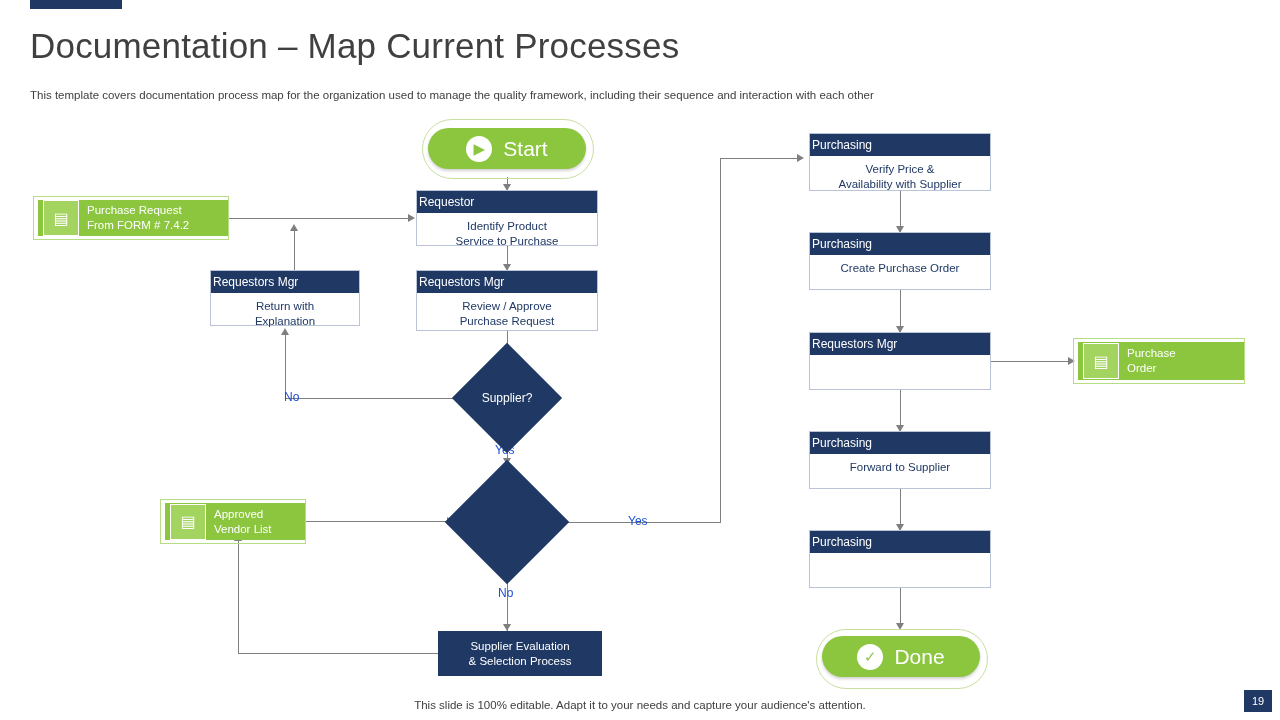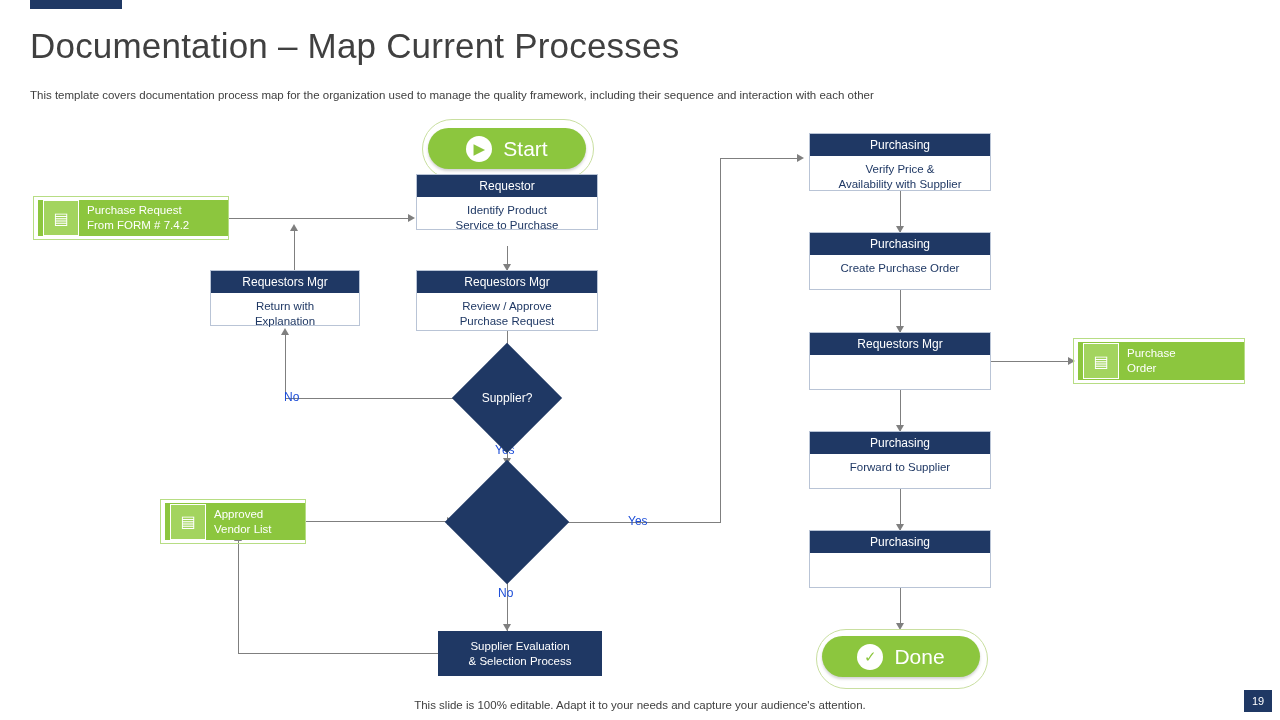--- a/index.html
+++ b/index.html
@@ -76,21 +76,20 @@
   .proc {
     position: absolute;
     box-sizing: border-box;
     border: 1px solid #b9c4d6;
     background: #ffffff;
   }
   .proc .hdr {
     background: #1f3864;
     color: #ffffff;
     font-size: 12px;
-    text-align: center;
     padding: 4px 2px;
     line-height: 14px;
   }
   .proc .bdy {
     color: #1f3864;
     font-size: 11.5px;
     text-align: center;
     line-height: 14.5px;
     padding: 6px 4px;
     white-space: pre-line;
@@ -301,21 +300,21 @@
     <span class="circ">▶</span>
     <span>Start</span>
   </div>
 
   <div class="doc-outline" style="left:33px; top:196px; width:196px; height:44px;"></div>
   <div class="doc-card" style="left:38px; top:200px; width:190px; height:36px;">
     <span class="ico">▤</span>
     <span class="txt"><span>Purchase Request</span><br><span>From FORM # 7.4.2</span></span>
   </div>
 
-  <div class="proc" style="left:416px; top:174px; width:182px; height:56px;">
+  <div class="proc" style="left:416px; top:190px; width:182px; height:56px;">
     <div class="hdr">Requestor</div>
     <div class="bdy">Identify Product
 Service to Purchase</div>
   </div>
 
   <div class="proc" style="left:416px; top:270px; width:182px; height:61px;">
     <div class="hdr">Requestors Mgr</div>
     <div class="bdy">Review / Approve
 Purchase Request</div>
   </div>

